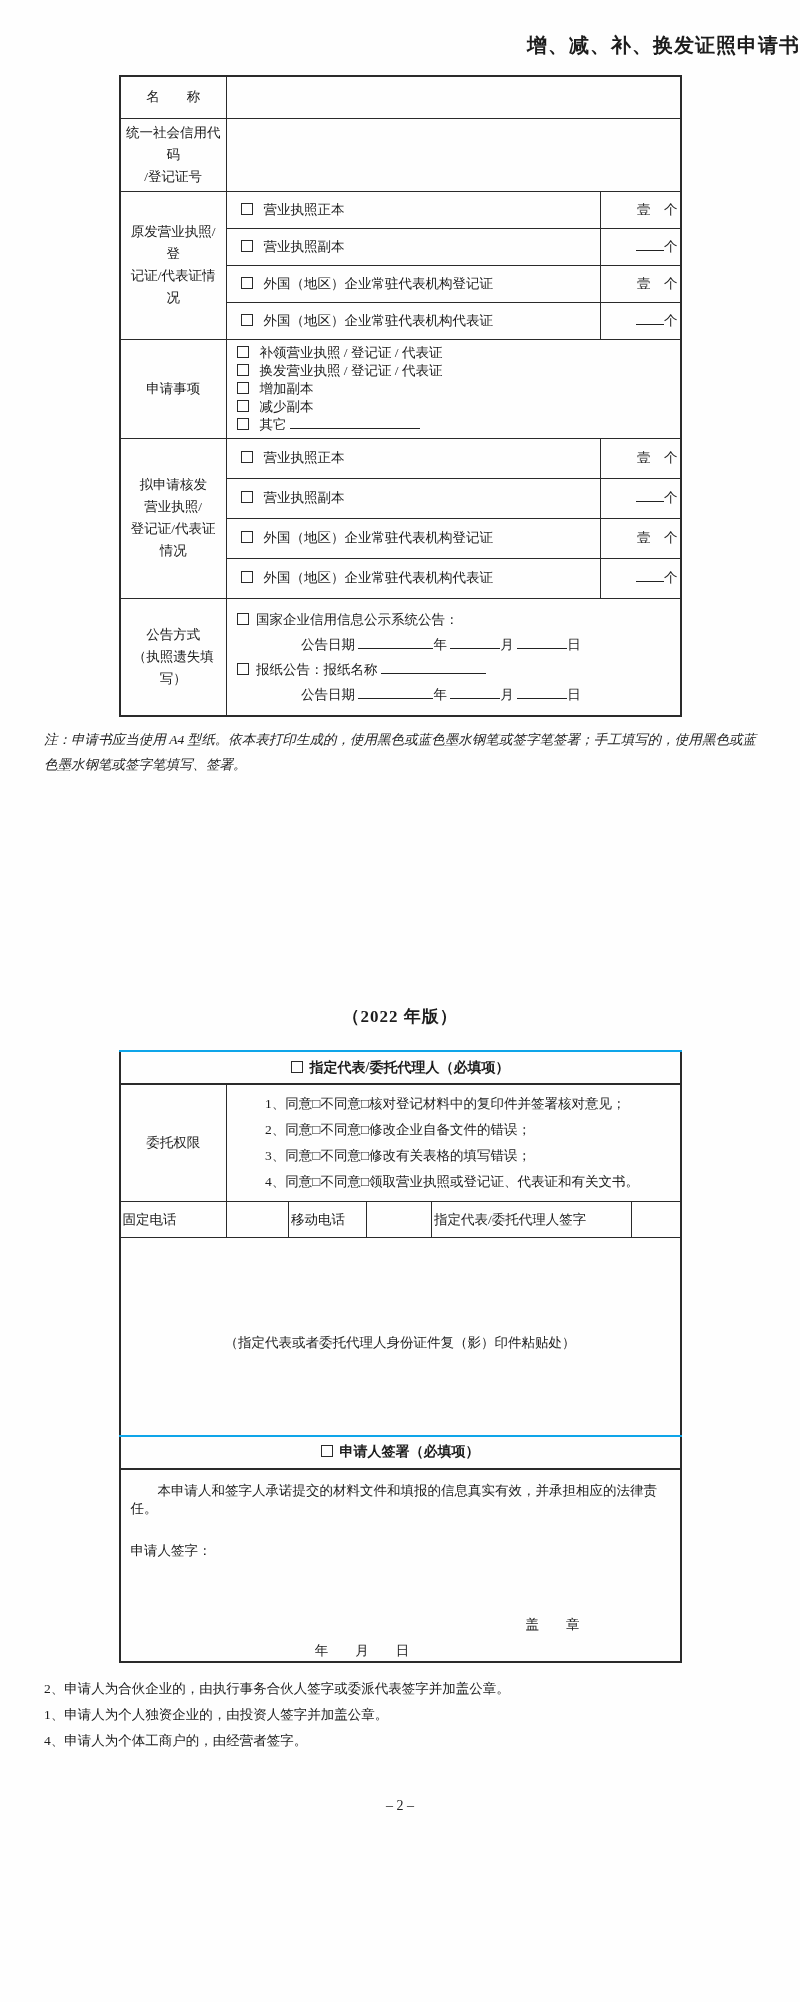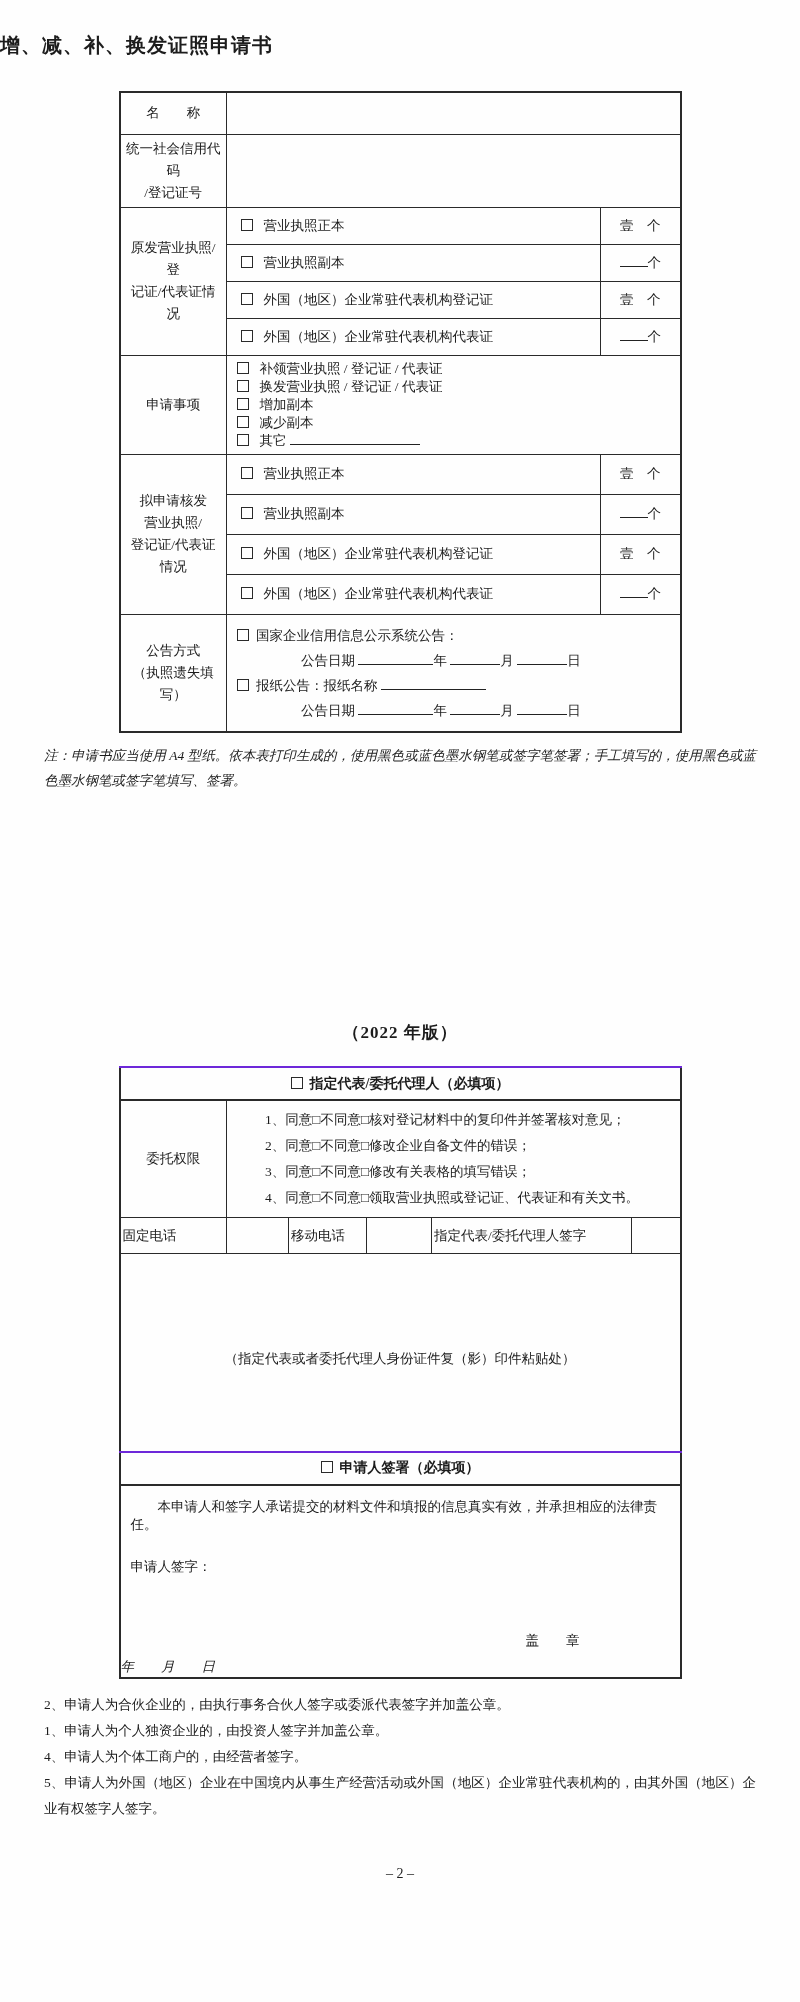--- a/index.html
+++ b/index.html
@@ -4,29 +4,29 @@
 <style>
   * { margin:0; padding:0; box-sizing:border-box; }
   html,body { background:#ffffff; }
   body {
     width:800px; min-height:2002px;
     font-family:"Liberation Serif","DejaVu Serif",serif;
     color:#1c1c1c;
   }
   .page { width:800px; min-height:2002px; background:#fefefe; padding-top:32px; overflow:hidden; }
 
-  .title { text-align:left; font-size:20px; font-weight:bold; letter-spacing:1px; margin-bottom:32px; }
+  .title { text-align:right; font-size:20px; font-weight:bold; letter-spacing:1px; margin-bottom:16px; }
 
   table { border-collapse:collapse; margin:0 auto; width:563px; table-layout:fixed; }
   .t1, .t2 { border:2px solid #2a2a2a; }
   .t1 td, .t2 td { border:1px solid #2a2a2a; font-size:13.5px; vertical-align:middle; }
 
   .label { text-align:center; padding:3px 4px; line-height:22px; }
   .item-cell { padding:4px 6px 4px 14px; }
-  .count { text-align:center; padding:2px; }
+  .count { text-align:right; padding:2px; }
 
   .r-name { height:42px; }
   .r-code { height:50px; }
   .g1 { height:37px; }
   .g2 { height:40px; }
   .r-apply { height:98px; }
   .r-ann { height:118px; }
 
   .apply-cell { padding:4px 6px 4px 10px; }
   .apply-line { line-height:18px; white-space:nowrap; }
@@ -43,34 +43,34 @@
   .blank { display:inline-block; border-bottom:1px solid #222; height:13px; vertical-align:baseline; }
   .b28 { width:28px; } .b50 { width:50px; } .b75 { width:75px; }
   .b105 { width:105px; } .b130 { width:130px; }
 
   .note1 { margin:10px 44px 0; font-size:13.5px; line-height:25px; text-align:justify;font-style:italic; }
 
   .version { text-align:center; font-size:17px; font-weight:bold; margin-top:228px; margin-bottom:22px; letter-spacing:1px; }
 
   .t2 tr.hdr { height:33px; }
   .t2 tr.hdr td { text-align:center; font-weight:bold; font-size:14px;
-    border-top:2px solid #6d28d9; border-bottom:2px solid #2a2a2a; }
+    border-top:2px solid #0ea5e9; border-bottom:2px solid #2a2a2a; }
   .t2 tr.auth { height:108px; }
   .auth-cell { padding:6px 8px 6px 38px; }
   .auth-line { line-height:26px; white-space:nowrap; }
   .t2 tr.phone { height:36px; }
   .t2 tr.phone .plabel { text-align:left; padding:2px; }
   .t2 tr.paste { height:198px; }
   .paste-cell { vertical-align:top; text-align:center; padding-top:14px; }
   .t2 tr.sign { height:193px; }
   .sign-cell { vertical-align:top; }
   .promise { text-indent:2em; padding:12px 10px 0; }
   .sign-label { padding:24px 10px 0; }
   .seal { text-align:right; padding-right:100px; margin-top:56px; }
-  .date-line { text-align:left; padding-right:76px; margin-top:8px;font-style:italic; }
+  .date-line { text-align:center; padding-right:76px; margin-top:8px; }
 
   .notes2 { margin:13px 44px 0; font-size:13.5px; }
   .notes2 p { line-height:26px; text-align:justify; }
 
   .page-num { text-align:center; font-size:14px; margin-top:44px; padding-bottom:44px; }
 </style>
 </head>
 <body>
 
 <div class="page">
@@ -297,18 +297,17 @@
         <div class="date-line">年　　月　　日</div>
       </td>
     </tr>
   </tbody>
     </table>
 
   <div class="notes2">
     <p>2、申请人为合伙企业的，由执行事务合伙人签字或委派代表签字并加盖公章。</p>
     <p>1、申请人为个人独资企业的，由投资人签字并加盖公章。</p>
     <p>4、申请人为个体工商户的，由经营者签字。</p>
-    <p>5、申请人为外国（地区）企业在中国境内从事生产经营活动或外国（地区）企业常驻代表机构的，由其外国（地区）企业有权签字人签字。</p>
   </div>
 
   <div class="page-num">– 2 –</div>
 
 </div>
 
 </body></html>

